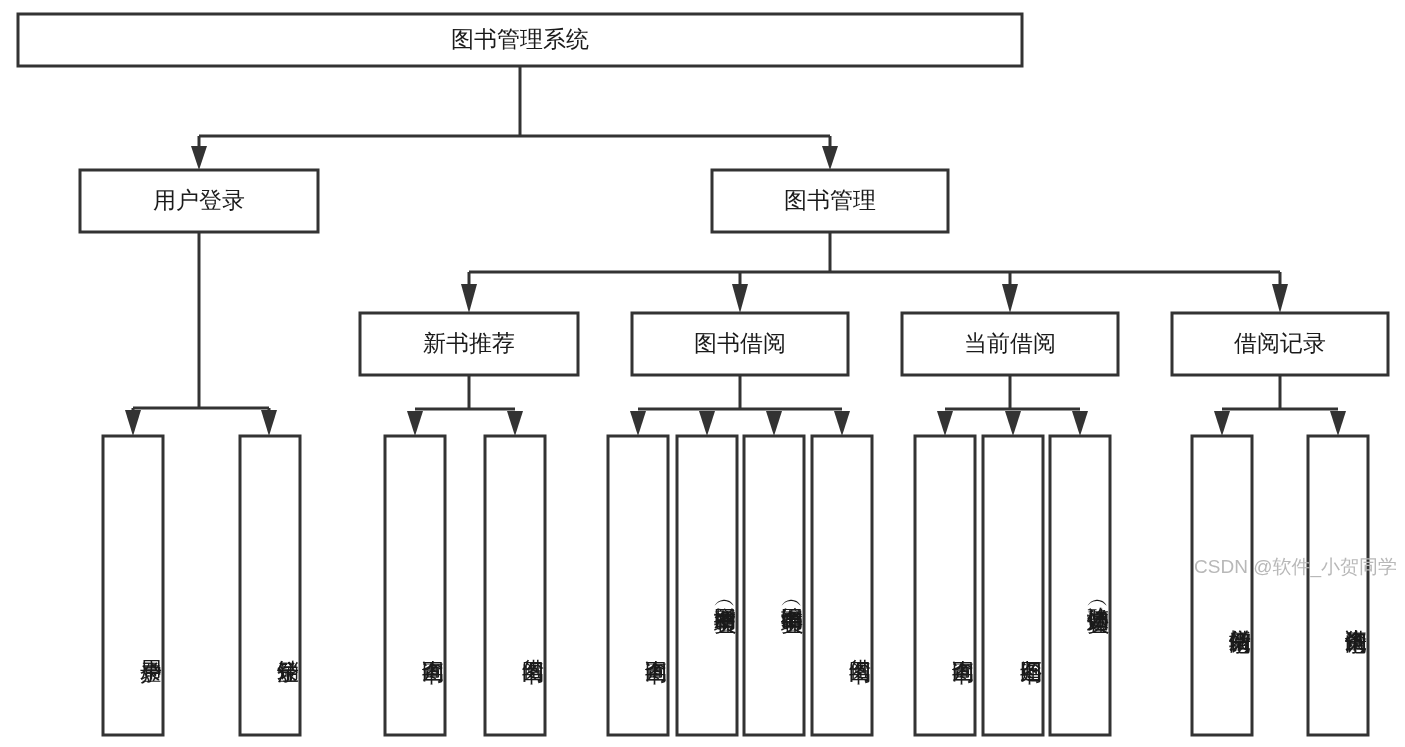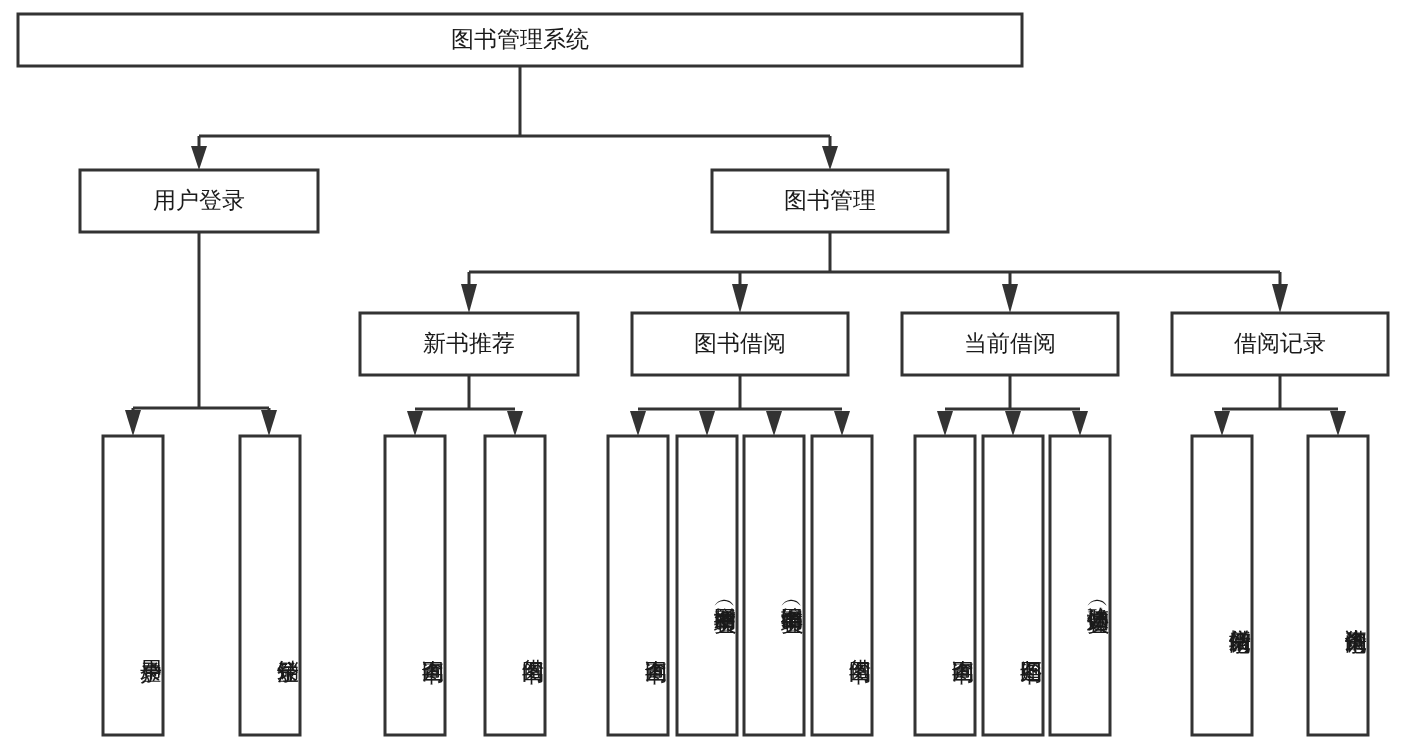--- a/index.html
+++ b/index.html
@@ -196,14 +196,15 @@
   <div class="node-label-v" style="left:744px; top:436px; width:60px; height:299px; padding-top:8px;">编辑图书（管理员）</div>
   <div class="node-label-v" style="left:812px; top:436px; width:60px; height:299px; padding-top:58px;">借阅图书</div>
 
   <div class="node-label-v" style="left:915px; top:436px; width:60px; height:299px; padding-top:58px;">查询图书</div>
   <div class="node-label-v" style="left:983px; top:436px; width:60px; height:299px; padding-top:58px;">归还图书</div>
   <div class="node-label-v" style="left:1050px; top:436px; width:60px; height:299px; padding-top:8px;">确认归还（管理员）</div>
 
   <div class="node-label-v" style="left:1192px; top:436px; width:60px; height:299px; padding-top:28px;">新增借阅记录</div>
   <div class="node-label-v" style="left:1308px; top:436px; width:60px; height:299px; padding-top:28px;">查询借阅记录</div>
 
+  <div class="watermark">CSDN @软件_小贺同学</div>
 
 </div>
 
 </body></html>

